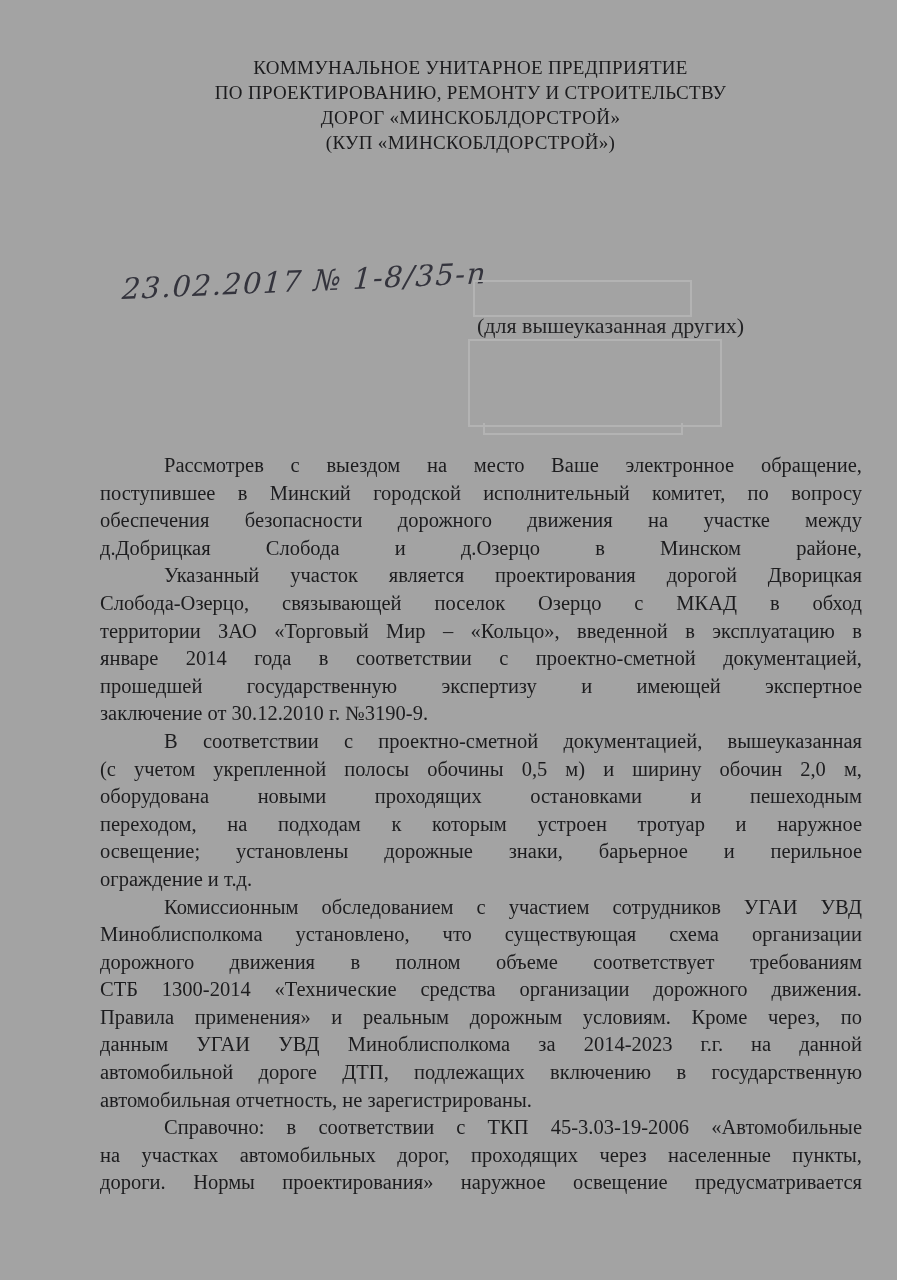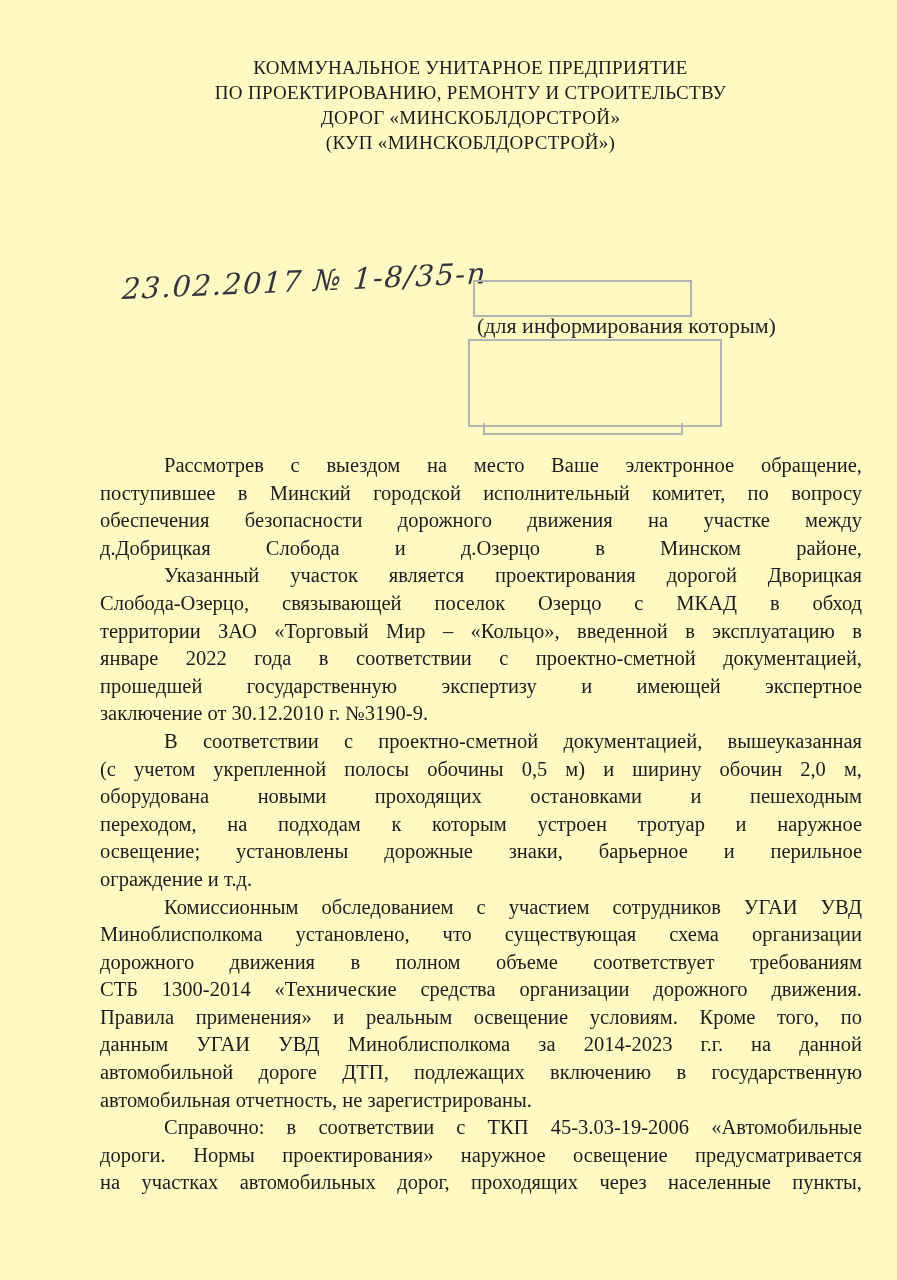--- a/index.html
+++ b/index.html
@@ -12,21 +12,21 @@
     width: 897px;
     height: 1280px;
     font-family: "Liberation Serif", "DejaVu Serif", serif;
     color: #1d1d1f;
     overflow: hidden;
   }
   .sheet {
     position: relative;
     width: 897px;
     height: 1280px;
-    background: #fef9c3;
+    background: #a3a3a3;
     overflow: hidden;
   }
   
   .letterhead {
     position: absolute;
     top: 55px;
     left: 44px;
     width: 853px;
     text-align: center;
     font-size: 19px;
@@ -93,59 +93,59 @@
     <div>КОММУНАЛЬНОЕ УНИТАРНОЕ ПРЕДПРИЯТИЕ</div>
     <div>ПО ПРОЕКТИРОВАНИЮ, РЕМОНТУ И СТРОИТЕЛЬСТВУ</div>
     <div>ДОРОГ «МИНСКОБЛДОРСТРОЙ»</div>
     <div>(КУП «МИНСКОБЛДОРСТРОЙ»)</div>
   </div>
 
   <div class="handwritten">23.02.2017 № 1-8/35-п</div>
 
   <div class="box box-top"></div>
 
-  <div class="caption">(для информирования которым)</div>
+  <div class="caption">(для вышеуказанная других)</div>
 
   <div class="box box-big"></div>
 
   <div class="box box-sliver"></div>
 
   <div class="letter-body">
       <div class="para">
         <div class="line first">Рассмотрев с выездом на место Ваше электронное обращение,</div>
         <div class="line">поступившее в Минский городской исполнительный комитет, по вопросу</div>
         <div class="line">обеспечения безопасности дорожного движения на участке между</div>
         <div class="line">д.Добрицкая Слобода и д.Озерцо в Минском районе,</div>
       </div>
       <div class="para">
         <div class="line first">Указанный участок является проектирования дорогой Дворицкая</div>
         <div class="line">Слобода-Озерцо, связывающей поселок Озерцо с МКАД в обход</div>
         <div class="line">территории ЗАО «Торговый Мир – «Кольцо», введенной в эксплуатацию в</div>
-        <div class="line">январе 2022 года в соответствии с проектно-сметной документацией,</div>
+        <div class="line">январе 2014 года в соответствии с проектно-сметной документацией,</div>
         <div class="line">прошедшей государственную экспертизу и имеющей экспертное</div>
         <div class="line last">заключение от 30.12.2010 г. №3190-9.</div>
       </div>
       <div class="para">
         <div class="line first">В соответствии с проектно-сметной документацией, вышеуказанная</div>
         <div class="line">(с учетом укрепленной полосы обочины 0,5 м) и ширину обочин 2,0 м,</div>
         <div class="line">оборудована новыми проходящих остановками и пешеходным</div>
         <div class="line">переходом, на подходам к которым устроен тротуар и наружное</div>
         <div class="line">освещение; установлены дорожные знаки, барьерное и перильное</div>
         <div class="line last">ограждение и т.д.</div>
       </div>
       <div class="para">
         <div class="line first">Комиссионным обследованием с участием сотрудников УГАИ УВД</div>
         <div class="line">Миноблисполкома установлено, что существующая схема организации</div>
         <div class="line">дорожного движения в полном объеме соответствует требованиям</div>
         <div class="line">СТБ 1300-2014 «Технические средства организации дорожного движения.</div>
-        <div class="line">Правила применения» и реальным освещение условиям. Кроме того, по</div>
+        <div class="line">Правила применения» и реальным дорожным условиям. Кроме через, по</div>
         <div class="line">данным УГАИ УВД Миноблисполкома за 2014-2023 г.г. на данной</div>
         <div class="line">автомобильной дороге ДТП, подлежащих включению в государственную</div>
         <div class="line last">автомобильная отчетность, не зарегистрированы.</div>
       </div>
       <div class="para">
         <div class="line first">Справочно: в соответствии с ТКП 45-3.03-19-2006 «Автомобильные</div>
+        <div class="line">на участках автомобильных дорог, проходящих через населенные пункты,</div>
         <div class="line">дороги. Нормы проектирования» наружное освещение предусматривается</div>
-        <div class="line">на участках автомобильных дорог, проходящих через населенные пункты,</div>
       </div>
     </div>
 
 </div>
 
 </body></html>

